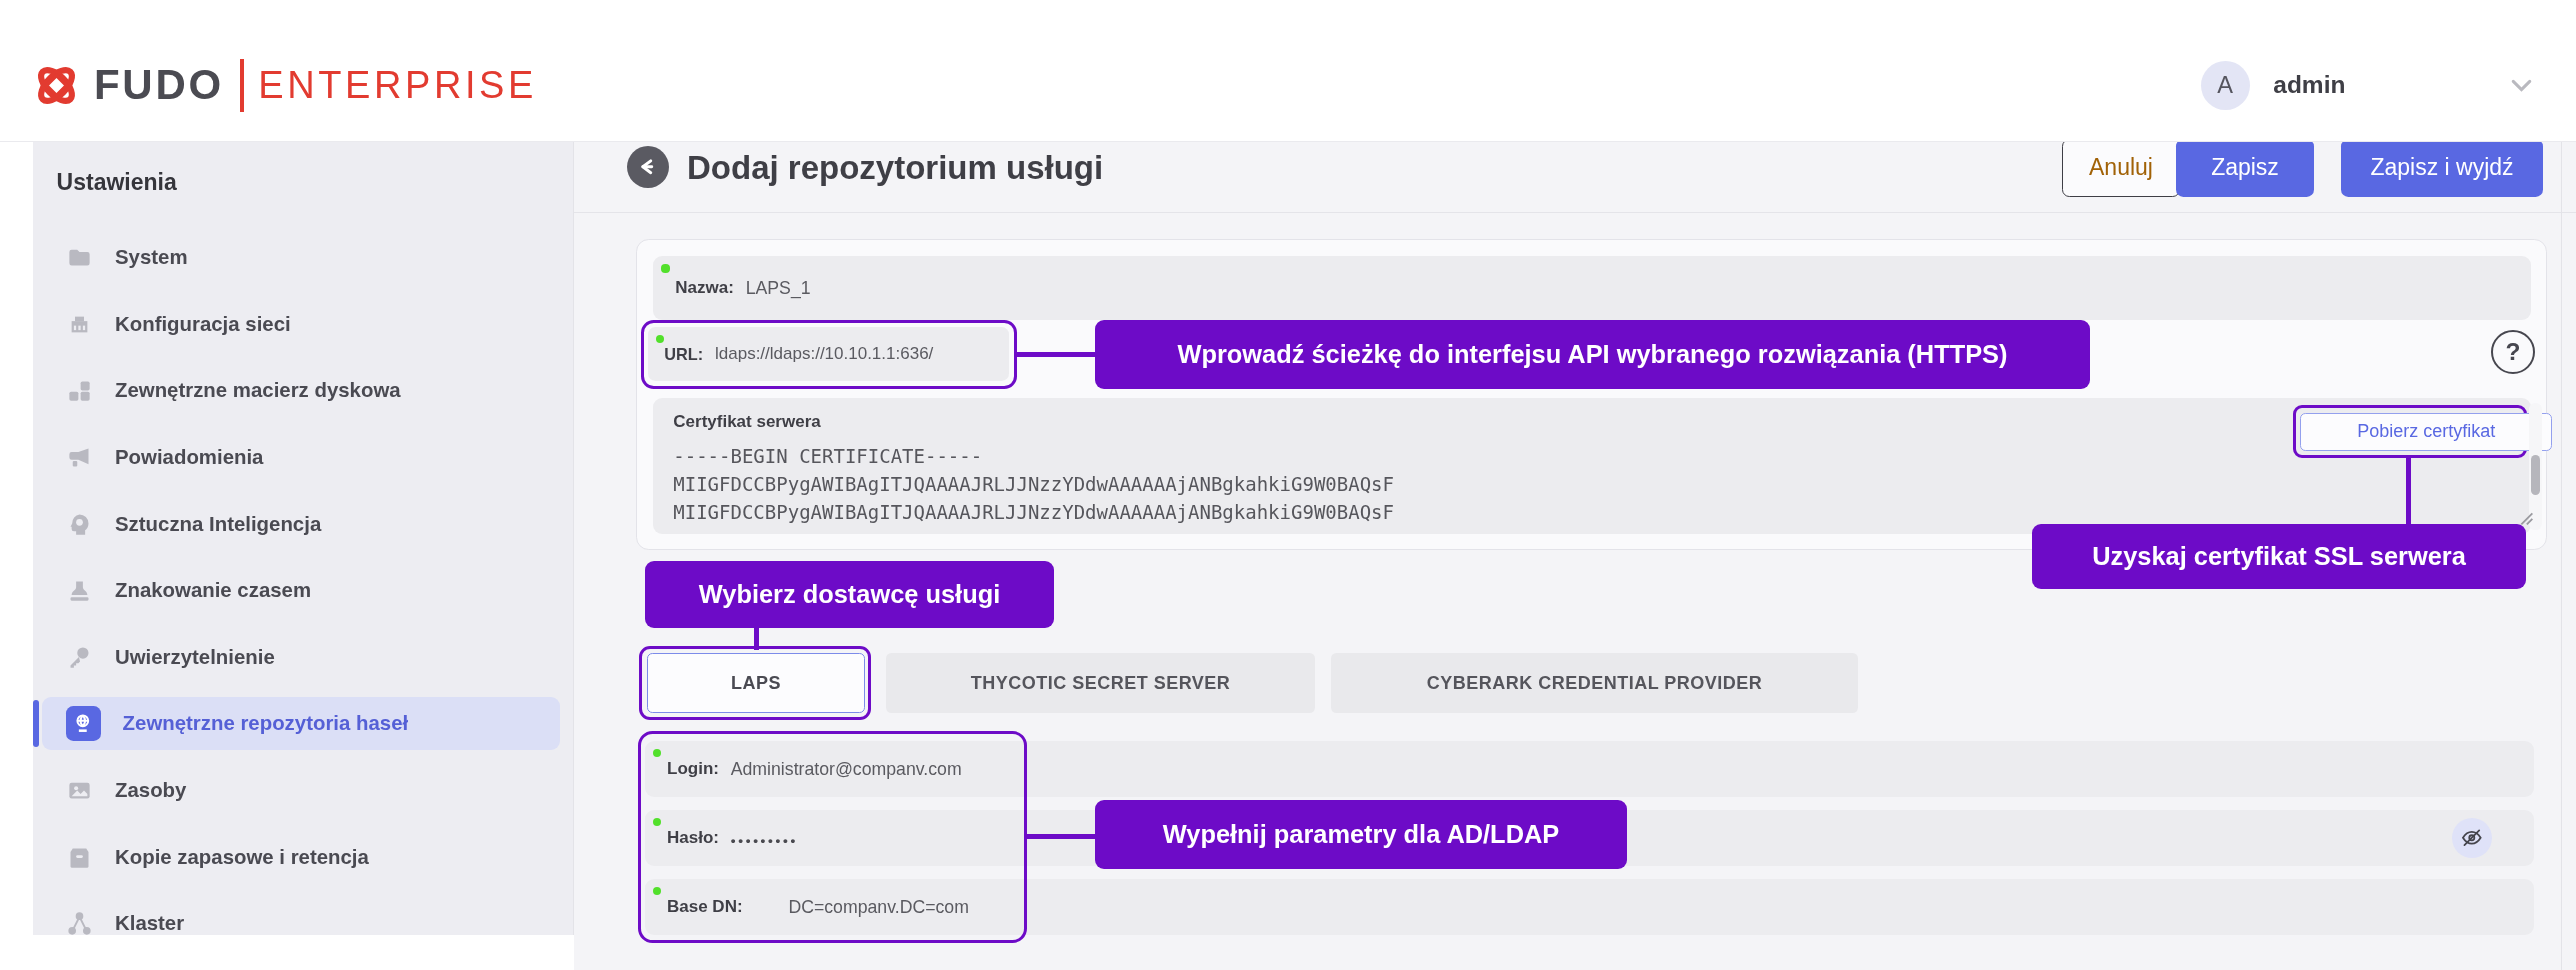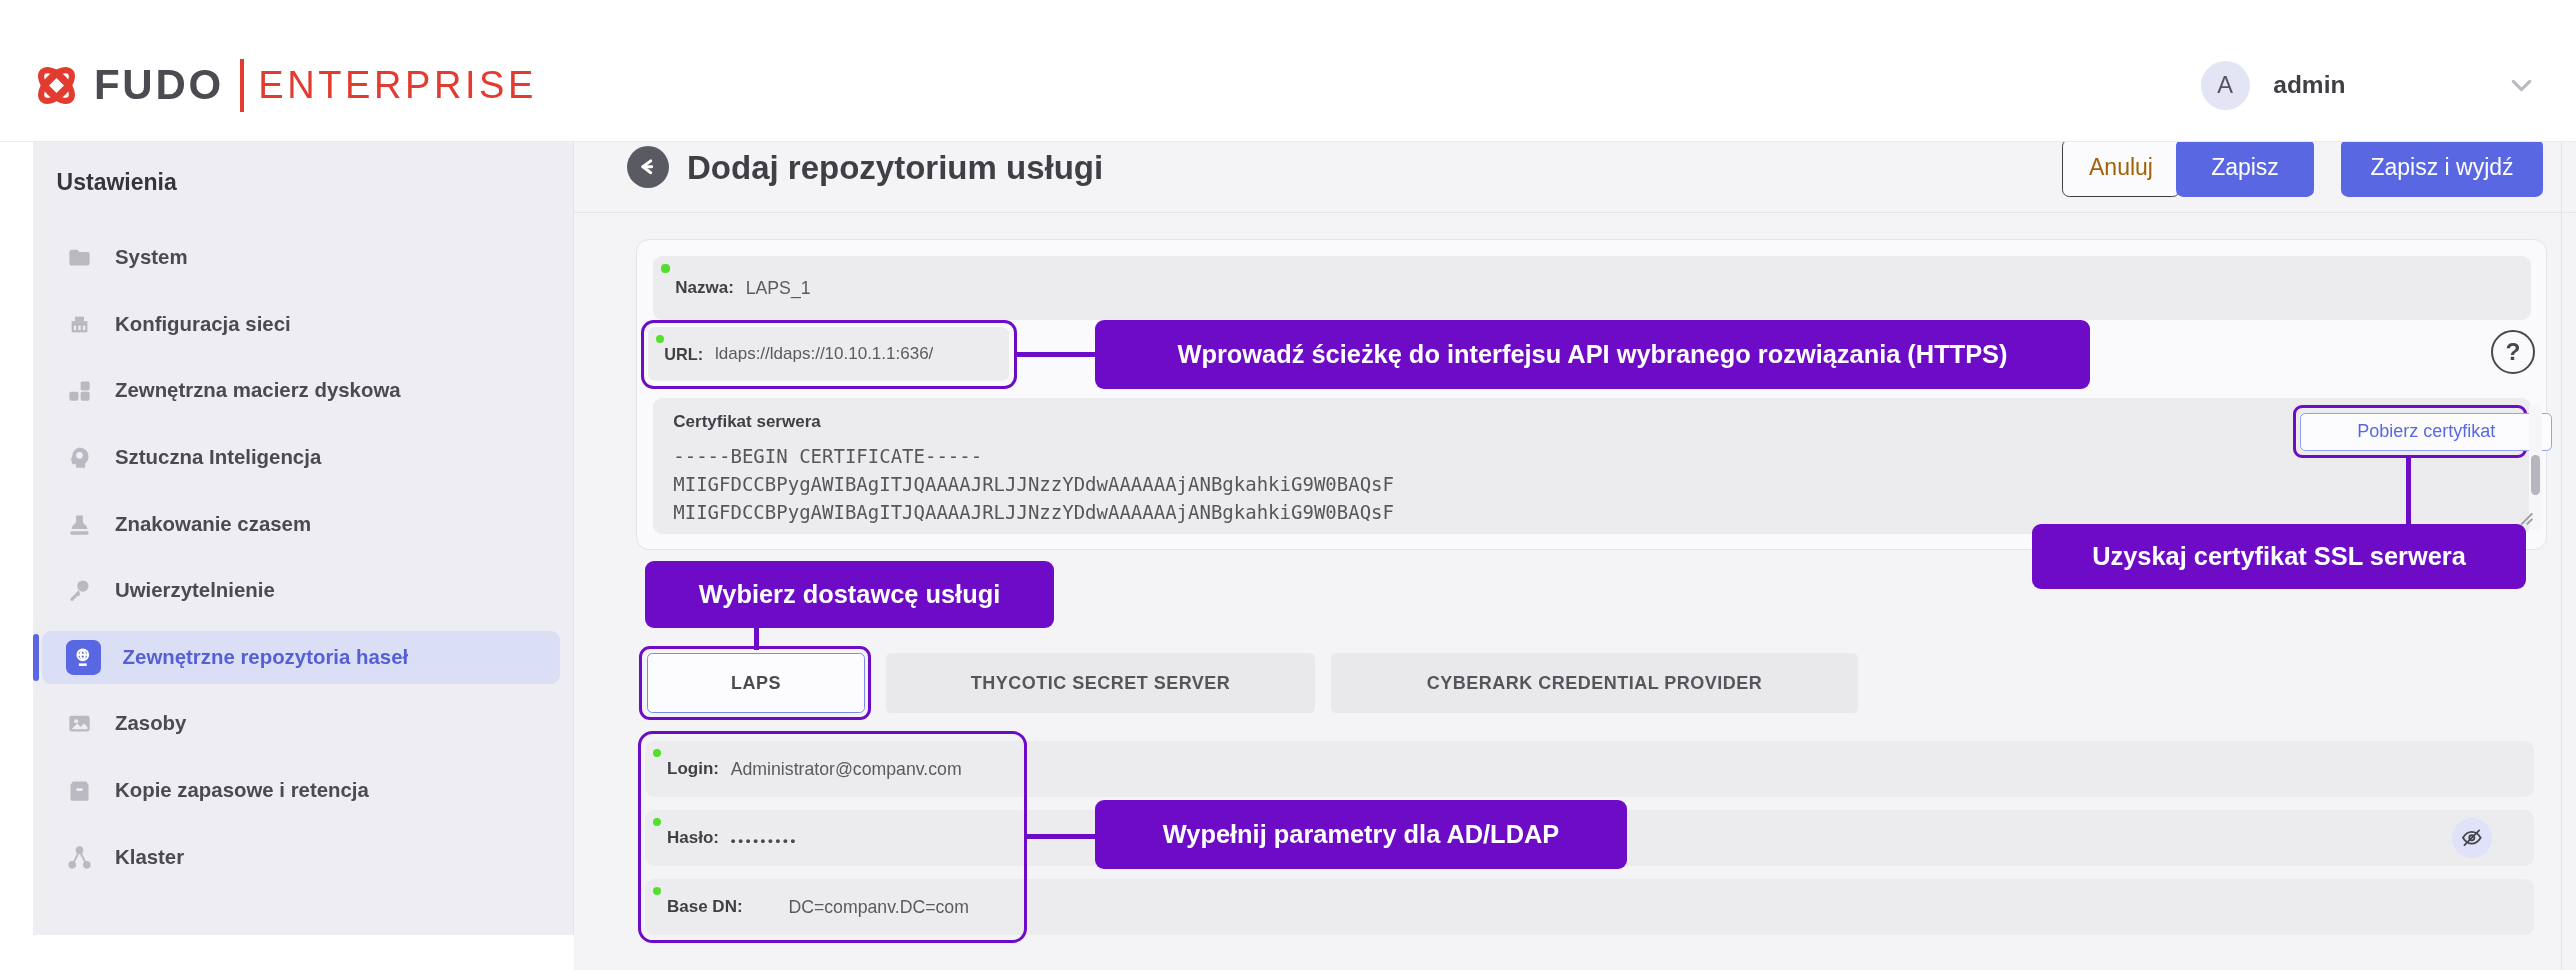--- a/index.html
+++ b/index.html
@@ -136,23 +136,30 @@
         </svg>
       <span class="s-label">Konfiguracja sieci</span>
     </div>
 
     <div class="side-item">
       <svg class="s-icon" viewBox="0 0 24 24" fill="currentColor">
           <rect x="13" y="4" width="8" height="8" rx="1.5"></rect>
           <rect x="3" y="13" width="8" height="8" rx="1.5"></rect>
           <rect x="13" y="13" width="8" height="8" rx="1.5"></rect>
         </svg>
-      <span class="s-label">Zewnętrzna macierz dyskowa</span>
-    </div>
-
+      <span class="s-label">Zewnętrzne macierz dyskowa</span>
+    </div>
+
+    <div class="side-item">
+      <svg class="s-icon" viewBox="0 0 24 24" fill="currentColor">
+          <path d="M20 4v14l-9-4H5a2 2 0 0 1-2-2v-3a2 2 0 0 1 2-2h6z"></path>
+          <rect x="6" y="15" width="4" height="5" rx="1"></rect>
+        </svg>
+      <span class="s-label">Powiadomienia</span>
+    </div>
 
     <div class="side-item">
       <svg class="s-icon" viewBox="0 0 24 24" fill="currentColor">
           <path d="M12 3a8 8 0 0 1 8 8c0 3-1.5 5-3 6v4H9v-3H7a2 2 0 0 1-2-2v-2H4l1.5-3A8 8 0 0 1 12 3z"></path>
           <circle cx="12" cy="10" r="3" fill="#EDEDF2"></circle>
         </svg>
       <span class="s-label">Sztuczna Inteligencja</span>
     </div>
 
     <div class="side-item">

